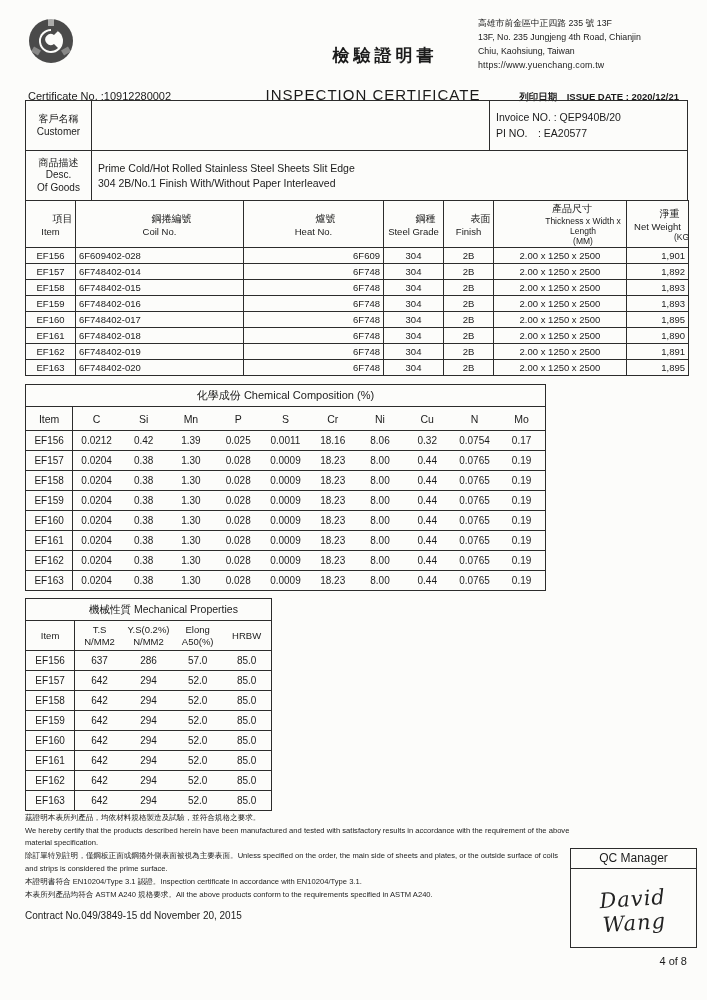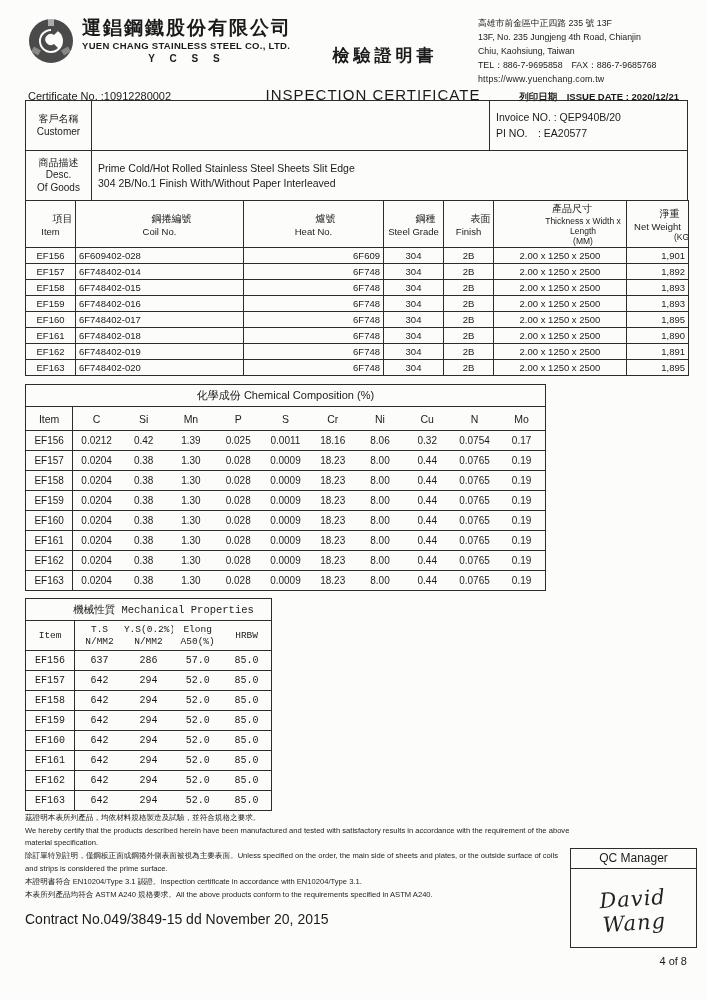--- a/index.html
+++ b/index.html
@@ -60,32 +60,32 @@
   
   .chem-tbl { position:absolute; left:25px; top:384px; width:521px; border:1.5px solid #2c2c2c; }
   .chem-tbl .title-row td { height:22px; text-align:center; font-size:11px; padding:1px; }
   .chem-tbl th { height:24px; font-size:10.5px; text-align:center; }
   .chem-tbl tbody tr { height:20px; }
   .chem-tbl tbody td { font-size:10px; text-align:center; vertical-align:middle; }
   .chem-tbl .no-v { border-left:none; border-right:none; }
   .chem-item { width:62px; }
 
   
-  .mech-tbl { position:absolute; left:25px; top:598px; width:247px; border:1.5px solid #2c2c2c;font-family:Liberation Mono, monospace; }
+  .mech-tbl { position:absolute; left:25px; top:598px; width:247px; border:1.5px solid #2c2c2c; }
   .mech-tbl .title-row td { height:22px; text-align:center; font-size:10.5px; padding-left:30px; }
   .mech-tbl th { height:30px; font-size:9.5px; text-align:center; line-height:1.2; vertical-align:middle; }
   .mech-tbl tbody tr { height:20px; }
   .mech-tbl tbody td { font-size:10px; text-align:center; vertical-align:middle; }
   .mech-tbl .no-v { border-left:none; border-right:none; }
   .mech-item { width:56px; }
 
   
   .notes { position:absolute; left:25px; top:812px; width:545px; font-size:7.6px; line-height:1.6; }
   .notes div { margin-bottom:1px; }
-  .contract { margin-top:7px; font-size:14px; }
+  .contract { margin-top:7px; font-size:10px; }
 
   
   .qc-box { position:absolute; left:570px; top:848px; width:127px; height:100px; border:1.5px solid #2c2c2c; }
   .qc-label { border-bottom:1.5px solid #2c2c2c; text-align:center; font-size:12px; padding:2px 0 3px; }
   .qc-sign { font-family:"DejaVu Serif", serif; font-style:italic; font-size:21px;
     text-align:center; margin-top:18px; transform:rotate(-4deg); letter-spacing:1px; color:#222; }
 
   .page-no { position:absolute; right:20px; top:955px; font-size:11px; }
 </style>
 </head>
@@ -93,34 +93,28 @@
 
 <div class="hdr-logo">
   <svg class="logo-icon" viewBox="0 0 46 46">
     <circle cx="23" cy="23" r="22" fill="#4a4a4a"></circle>
     <circle cx="23" cy="23" r="12" fill="#fcfcfa"></circle>
     <path d="M23 13 a10 10 0 1 0 7 17 l-4-4 a5.5 5.5 0 1 1 0-9 l4-4 a10 10 0 0 0-7-3z" fill="#4a4a4a"></path>
     <rect x="20" y="0" width="6" height="8" fill="#fcfcfa" opacity="0.55"></rect>
     <rect x="4" y="30" width="8" height="6" fill="#fcfcfa" opacity="0.35" transform="rotate(30 8 33)"></rect>
     <rect x="34" y="30" width="8" height="6" fill="#fcfcfa" opacity="0.35" transform="rotate(-30 38 33)"></rect>
   </svg>
-  <div>
-    <div class="co-zh">運錩鋼鐵股份有限公司</div>
-    <div class="co-en">YUEN CHANG STAINLESS STEEL CO., LTD.</div>
-    <div class="co-abbr">Y C S S</div>
-  </div>
 </div>
 
 <div class="doc-title-zh">檢驗證明書</div>
 
 <div class="hdr-addr">
   <div>高雄市前金區中正四路 235 號 13F</div>
   <div>13F, No. 235 Jungjeng 4th Road, Chianjin</div>
   <div>Chiu, Kaohsiung, Taiwan</div>
-  <div>TEL：886-7-9695858　FAX：886-7-9685768</div>
   <div class="web">https://www.yuenchang.com.tw</div>
 </div>
 
 <div class="cert-line">
   <div class="cert-no">Certificate No. :10912280002</div>
   <div class="doc-title-en">INSPECTION CERTIFICATE</div>
   <div class="issue-date">列印日期　ISSUE DATE : 2020/12/21</div>
 </div>
 
 <table class="cust-tbl">

